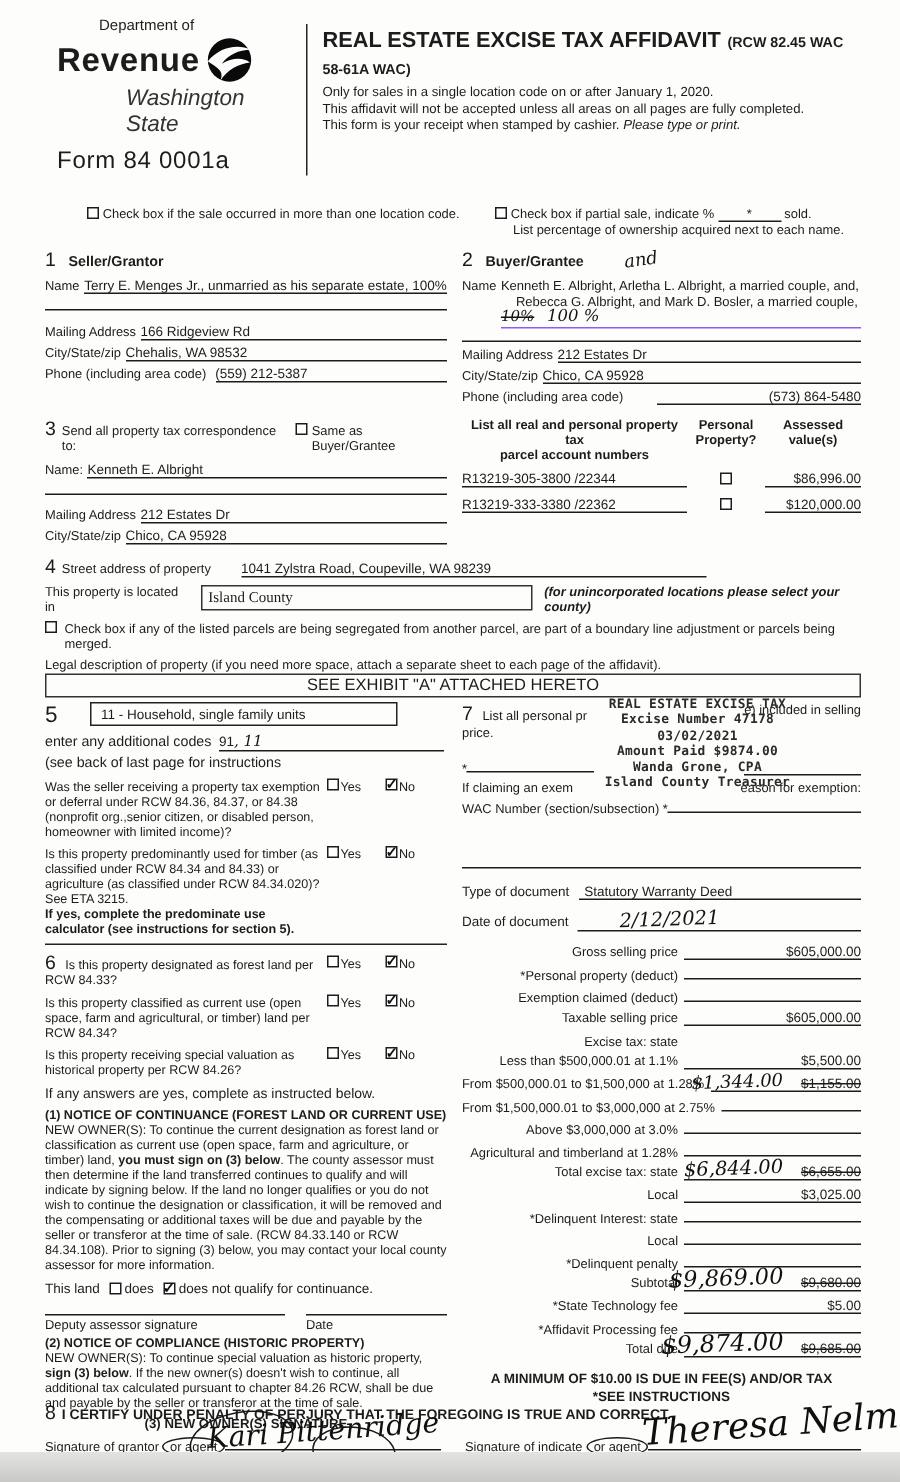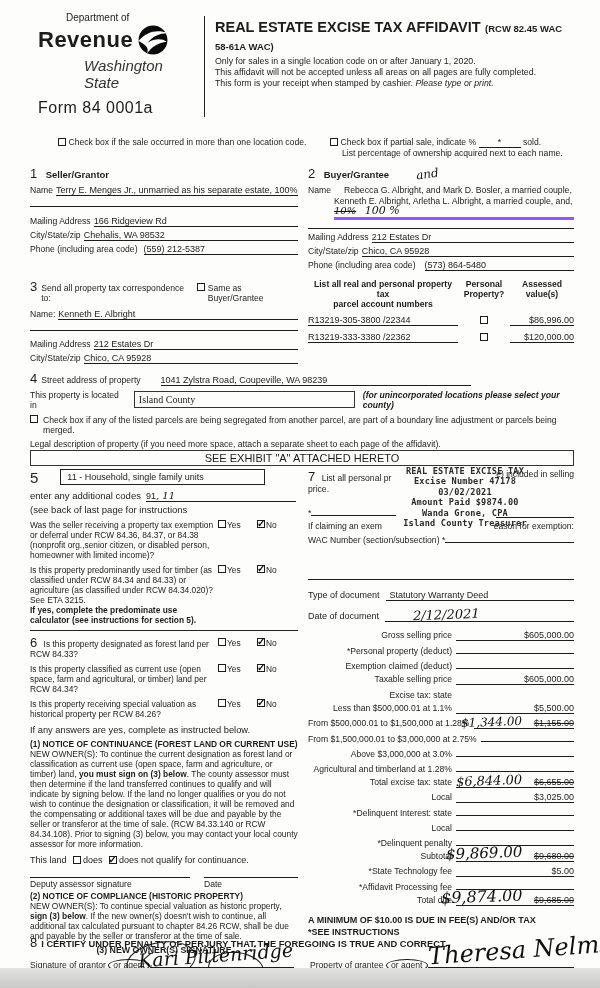--- a/index.html
+++ b/index.html
@@ -88,21 +88,21 @@
   .stamp { position:absolute; left:62px; top:-3px; width:190px; text-align:center;
            font-family:"DejaVu Sans Mono", monospace; font-size:8.6px; font-weight:bold;
            line-height:10.5px; color:#2b2b2b; letter-spacing:0.2px; }
   .tax-row { display:flex; align-items:baseline; justify-content:flex-end; margin-top:3.2px; }
   .tax-label { font-size:8.6px; text-align:right; margin-right:4px; white-space:nowrap; }
   .tax-value { width:118px; border-bottom:1px solid #1c1c1c; font-size:9px; text-align:right;
                position:relative; min-height:10px; white-space:nowrap; }
   .tax-value.bare { border-bottom:none; }
   .hw-amt { position:absolute; right:52px; bottom:-1px; transform:rotate(-2deg); white-space:nowrap;
             font-family:"DejaVu Serif", serif; font-style:italic; color:#101010; }
-  .minimum { font-size:9px; font-weight:bold; margin-top:8px; line-height:12px; }
+  .minimum { font-size:9px; font-weight:bold; text-align:center; margin-top:8px; line-height:12px; }
 
   
   .s8 { margin-top:6px; }
   .s8-grid { display:flex; gap:16px;align-items:center; }
   .s8-col { flex:1; position:relative; }
   .s8 .frow { margin-top:5px; }
   .circled { border:1.5px solid #1b1b1b; border-radius:50%; padding:0 4px 1px 4px; }
   .bigsig { position:absolute; font-family:"DejaVu Serif", serif; font-style:italic;
             font-size:21px; transform:rotate(-4deg); color:#101010; white-space:nowrap; }
   .scrawl { position:absolute; border:1.6px solid #161616; border-radius:50%; }
@@ -164,21 +164,21 @@
         <div class="lab" style="margin-left:12px;">List percentage of ownership acquired next to each name.</div>
       </div>
     </div>
 
     <div class="cols2" style="margin-top:6px;">
       <div class="colL">
         <div><span class="secnum">1</span>
              <span class="sechead">Seller/Grantor</span></div>
         <div class="frow">
             <span class="lab">Name</span>
-          <span class="field grow" style="margin-left:3px;">Terry E. Menges Jr., unmarried as his separate estate, 100%</span>
+          <span class="field grow" style="margin-left:3px;text-align:center;">Terry E. Menges Jr., unmarried as his separate estate, 100%</span>
           </div>
         <div class="frow" style="margin-top:10px;">
             <span class="field grow"></span>
           </div>
         <div class="frow" style="margin-top:9px;">
             <span class="lab">Mailing Address</span>
           <span class="field grow" style="margin-left:3px;">166 Ridgeview Rd</span>
           </div>
         <div class="frow">
             <span class="lab">City/State/zip</span>
@@ -190,42 +190,42 @@
           </div>
       </div>
 
       <div class="colR" style="position:relative;">
         <div><span class="secnum">2</span>
              <span class="sechead">Buyer/Grantee</span>
              <span class="hw" style="font-size:12px; margin-left:22px; transform:rotate(-8deg); display:inline-block;">and</span></div>
         <div class="frow" style="align-items:flex-start;">
             <span class="lab">Name</span>
           <span class="grow" style="margin-left:3px; font-size:8.7px; line-height:10.5px;">
+            <div>Kenneth E. Albright, Arletha L. Albright, a married couple, and,</div>
             <div style="margin-left:10px;">Rebecca G. Albright, and Mark D. Bosler, a married couple,</div>
-            <div>Kenneth E. Albright, Arletha L. Albright, a married couple, and,</div>
-            <div class="field" style="border-bottom:3px solid #8b5cf6;">
+            <div class="field" style="border-bottom:1px solid #8b5cf6;">
               <span class="struck hw" style="font-size:10px;">10%</span>
               <span class="hw" style="font-size:11px; margin-left:6px;">100 %</span>
             </div>
           </span>
           </div>
         <div class="frow" style="margin-top:8px;">
             <span class="field grow"></span>
           </div>
         <div class="frow">
             <span class="lab">Mailing Address</span>
           <span class="field grow" style="margin-left:3px;">212 Estates Dr</span>
           </div>
         <div class="frow">
             <span class="lab">City/State/zip</span>
           <span class="field grow" style="margin-left:3px;">Chico, CA  95928</span>
           </div>
         <div class="frow">
             <span class="lab">Phone (including area code)</span>
-          <span class="field grow" style="margin-left:9px;">(573) 864-5480</span>
+          <span class="field grow" style="margin-left:22px;text-align:right;">(573) 864-5480</span>
           </div>
       </div>
     </div>
 
     <div class="cols2" style="margin-top:8px;">
       <div class="colL">
         <div style="display:flex; align-items:baseline;">
           <span class="secnum">3</span>
           <span class="lab" style="margin-right:4px;">Send all property tax correspondence to:</span>
           <span class="cb"></span>
@@ -559,21 +559,21 @@
             <span class="field grow" style="margin-left:3px;">Kari Pittenridge</span>
           </div>
           <div class="frow">
             <span class="lab">Date &amp; city of signing</span>
             <span class="field grow" style="margin-left:3px;">02/17/2021 Oak Harbor</span>
           </div>
         </div>
         <div class="s8-col">
           <div class="frow">
             <span class="lab">
-              <span>Property of grantee</span>
+              <span>Signature of indicate</span>
               <span class="circled">or agent</span></span>
             <span class="field grow" style="height:13px;"></span>
           </div>
           <span class="bigsig" style="left:118px; top:-14px; font-size:24px;">Theresa Nelms</span>
           <div class="frow">
             <span class="lab">Name (print)</span>
             <span class="field grow" style="margin-left:3px;">Theresa Nelms</span>
           </div>
           <div class="frow">
             <span class="lab">Date &amp; city of signing</span>

